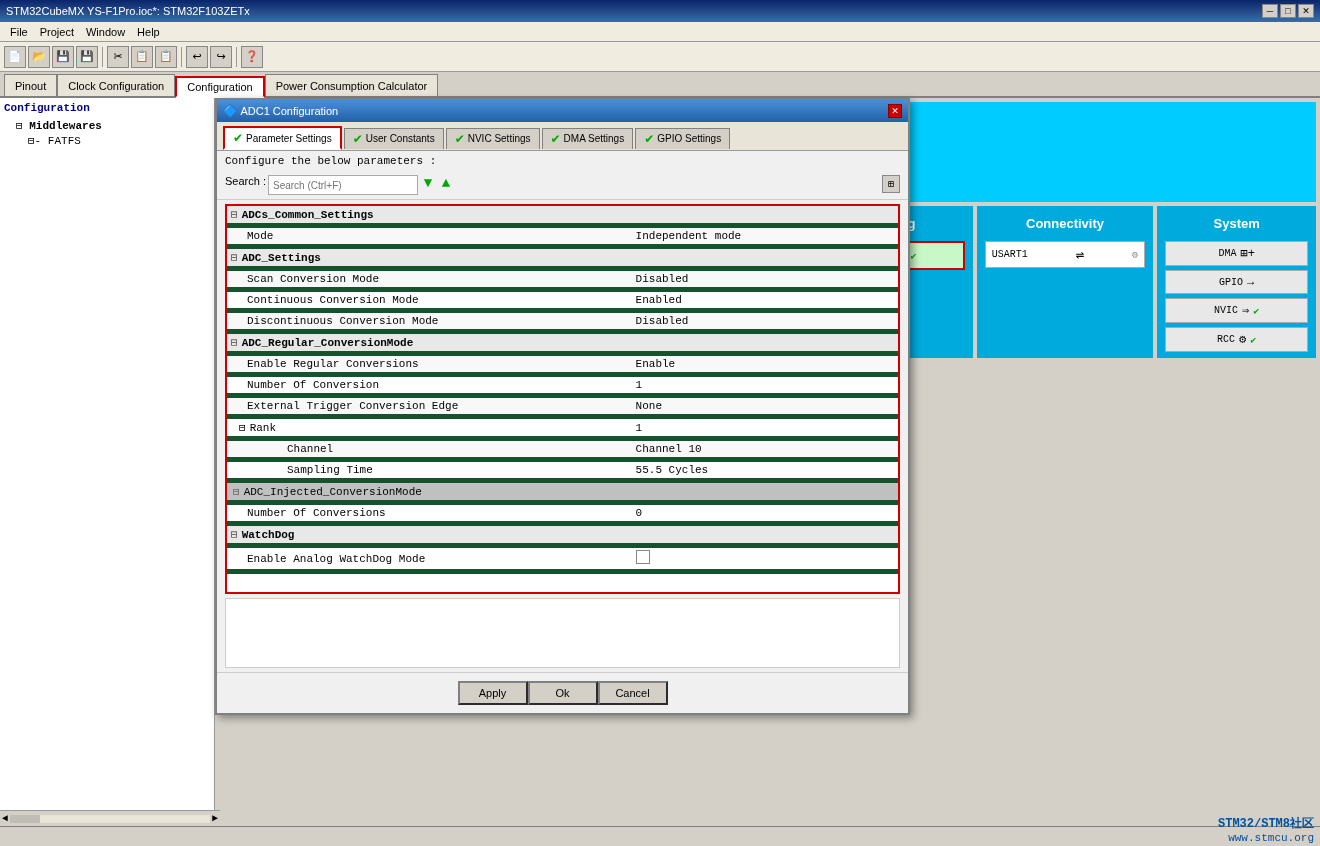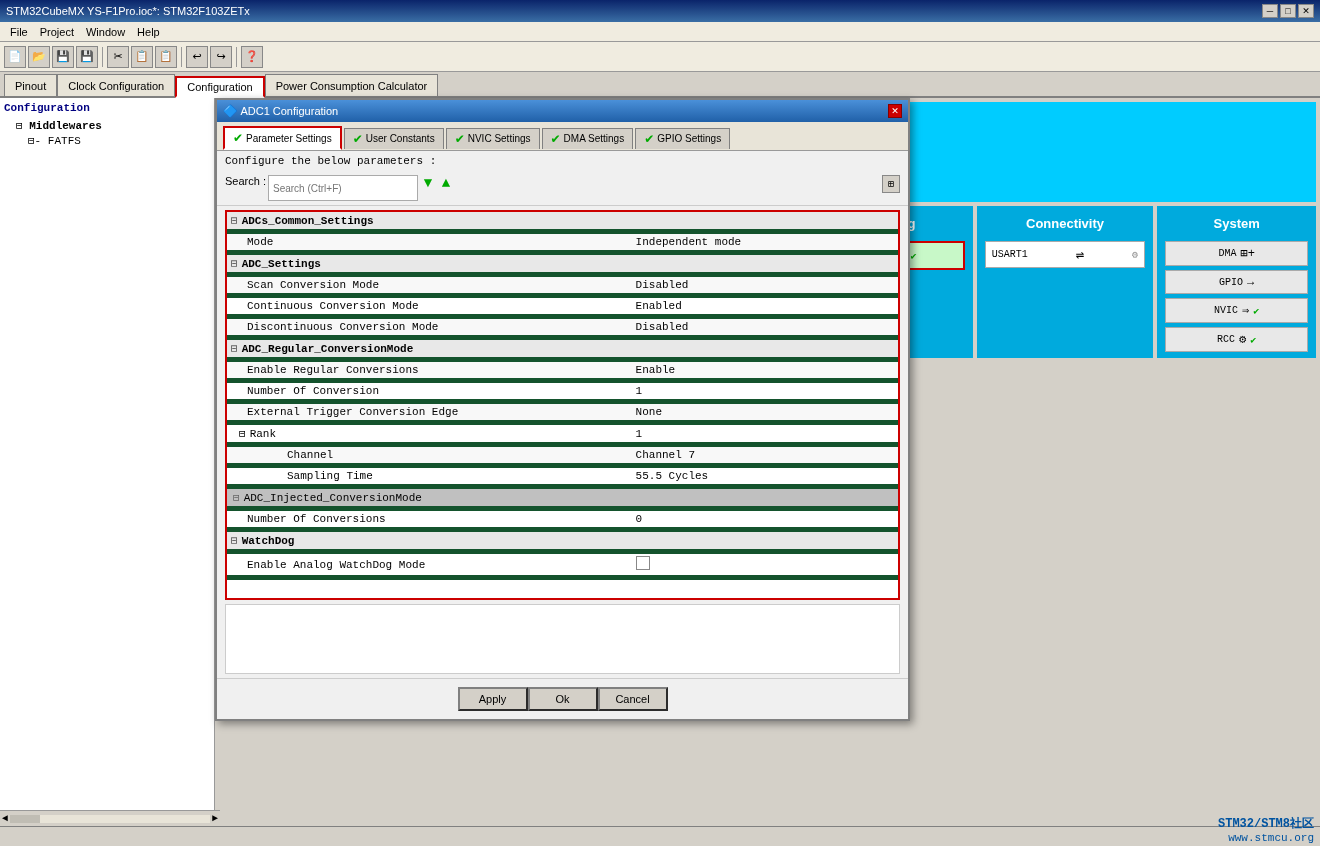--- a/index.html
+++ b/index.html
@@ -196,21 +196,21 @@
       display: flex;
       align-items: flex-start;
       padding: 4px 8px;
       gap: 2px;
       background: #f0f0f0;
       border-bottom: 1px solid #ccc;
     }
     .search-label { font-size: 11px; font-family: Arial, sans-serif; }
     .search-input {
       width: 150px;
-      height: 26px;
+      height: 20px;
       border: 1px solid #aaa;
       padding: 1px 4px;
       font-size: 10px;
       background: white;
     }
     .search-btn {
       width: 16px; height: 16px;
       cursor: pointer;
       font-size: 14px;
       color: #00aa00;
@@ -549,21 +549,21 @@
           <tr>
             <td class="indent1">External Trigger Conversion Edge</td>
             <td>None</td>
           </tr>
           <tr>
             <td style="padding-left:12px;"><span style="margin-right:4px;">⊟</span>Rank</td>
             <td>1</td>
           </tr>
           <tr>
             <td class="indent3">Channel</td>
-            <td>Channel 7</td>
+            <td>Channel 10</td>
           </tr>
           <tr>
             <td class="indent3">Sampling Time</td>
             <td>55.5 Cycles</td>
           </tr>
 
           <tr class="selected">
             <td colspan="2" style="padding-left:6px;"><span class="minus-icon">⊟</span><span>ADC_Injected_ConversionMode</span></td>
           </tr>
           <tr>

